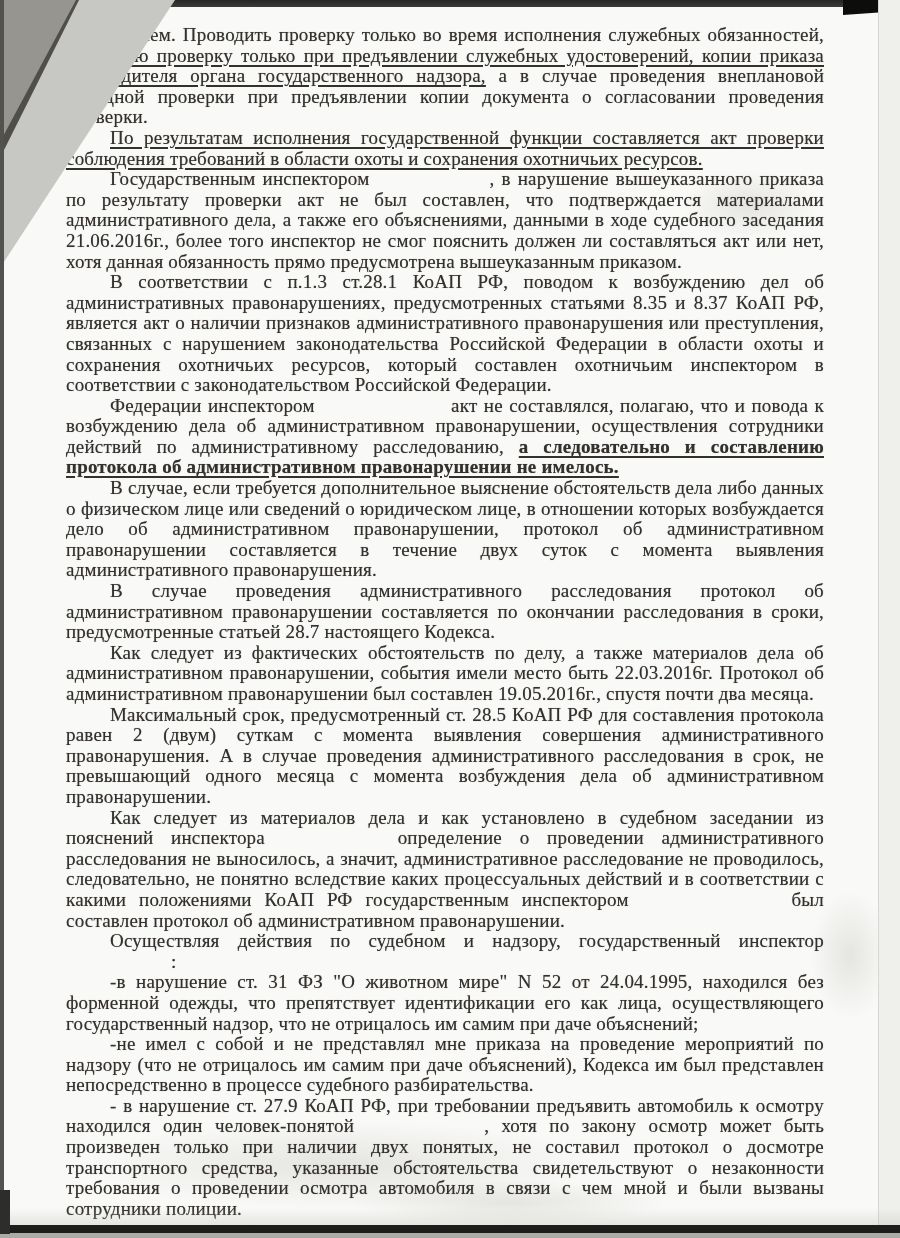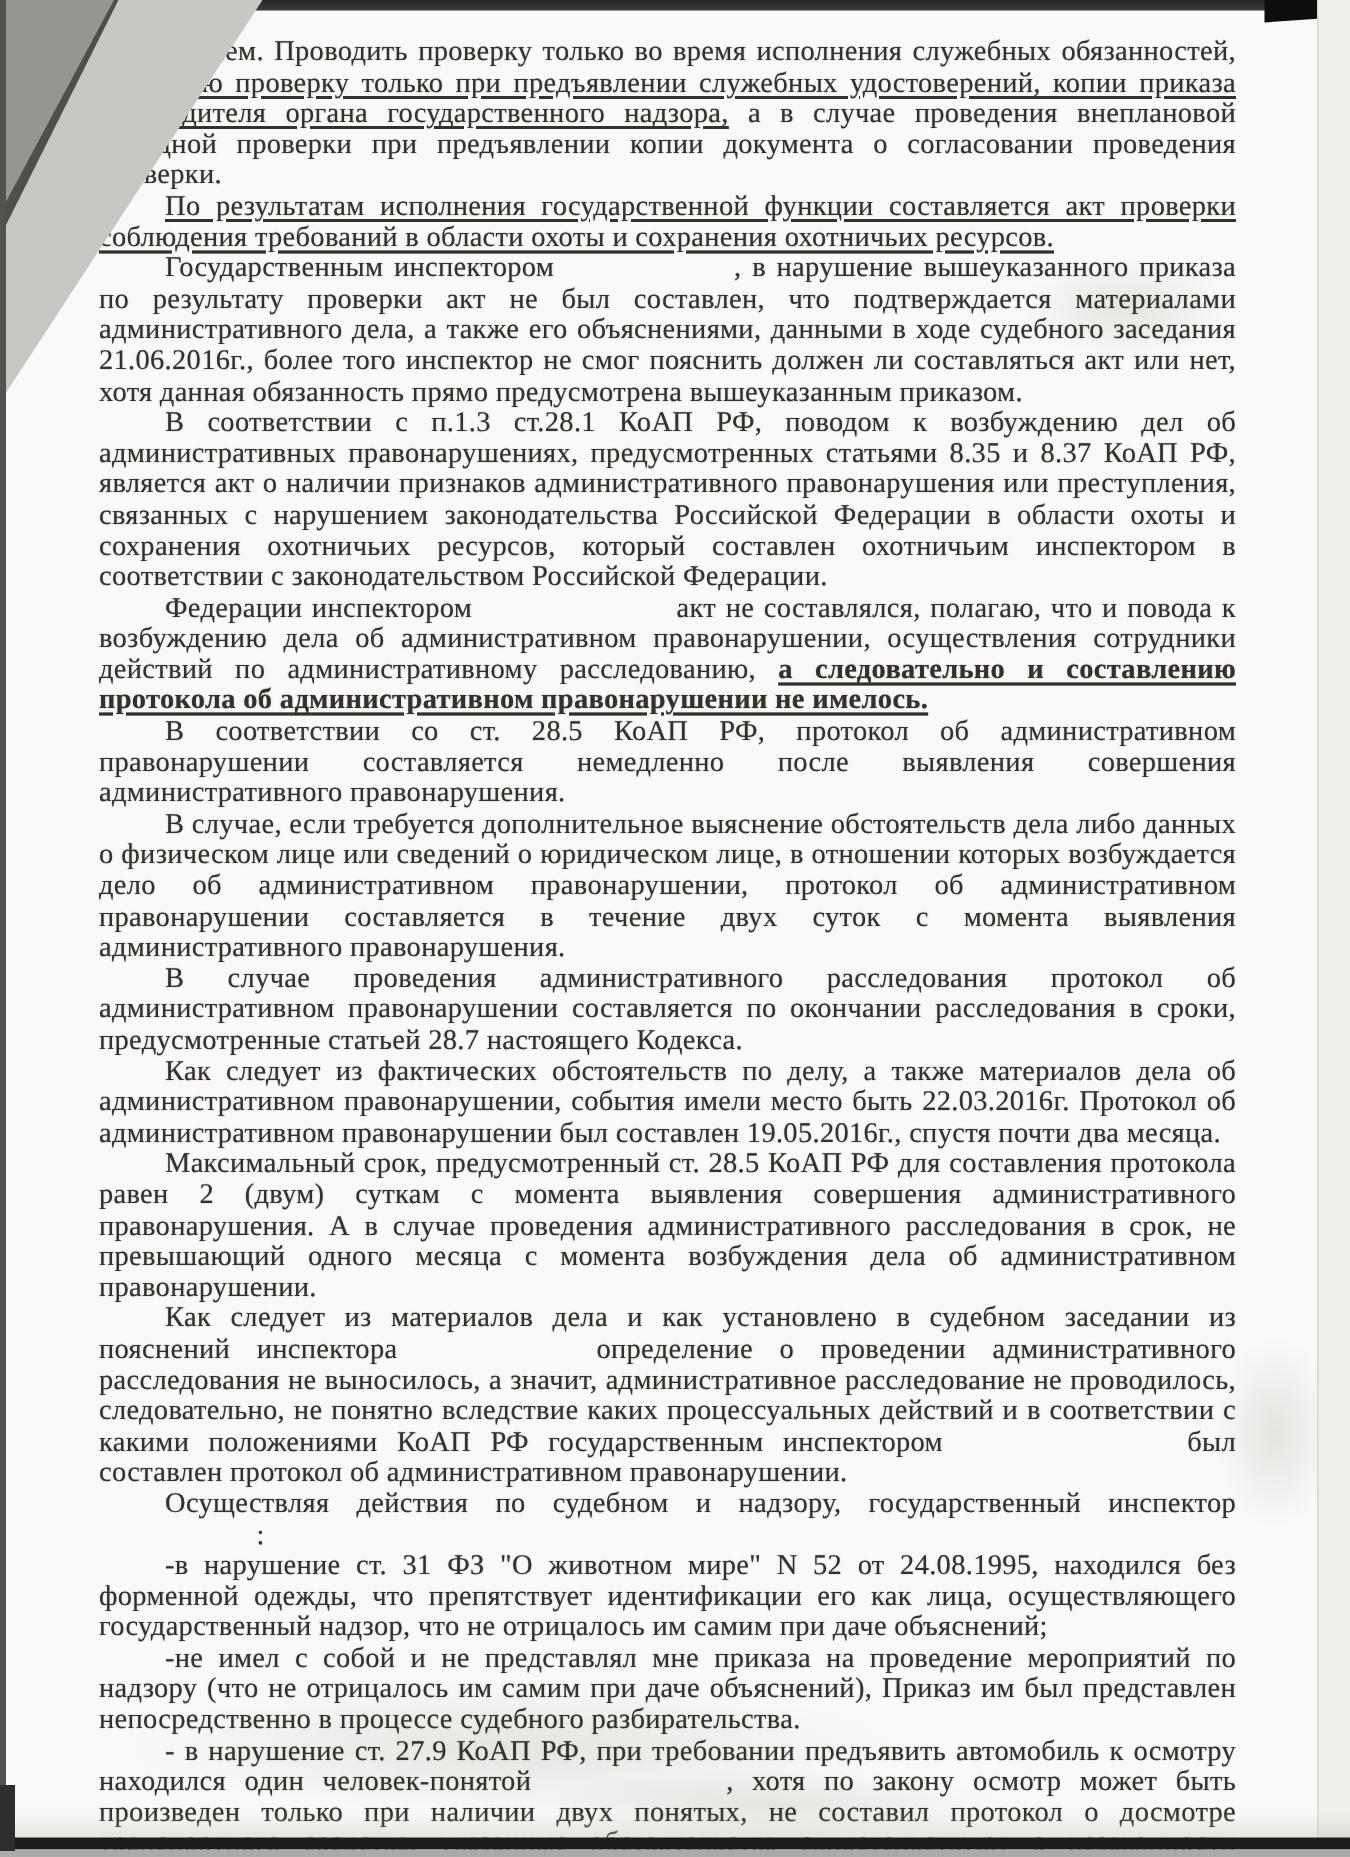--- a/index.html
+++ b/index.html
@@ -112,38 +112,37 @@
     <p class="p noind"><span>назначением. Проводить проверку только во время исполнения служебных обязанностей, </span><span class="u">выездную проверку только при предъявлении служебных удостоверений, копии приказа руководителя органа государственного надзора,</span><span> а в случае проведения внеплановой выездной проверки при предъявлении копии документа о согласовании проведения проверки.</span></p>
 
     <p class="p"><span class="u">По результатам исполнения государственной функции составляется акт проверки соблюдения требований в области охоты и сохранения охотничьих ресурсов.</span></p>
 
     <p class="p"><span>Государственным инспектором</span><span class="gap gap-120"></span><span>, в нарушение вышеуказанного приказа по результату проверки акт не был составлен, что подтверждается материалами административного дела, а также его объяснениями, данными в ходе судебного заседания 21.06.2016г., более того инспектор не смог пояснить должен ли составляться акт или нет, хотя данная обязанность прямо предусмотрена вышеуказанным приказом.</span></p>
 
     <p class="p"><span>В соответствии с п.1.3 ст.28.1 КоАП РФ, поводом к возбуждению дел об административных правонарушениях, предусмотренных статьями 8.35 и 8.37 КоАП РФ, является акт о наличии признаков административного правонарушения или преступления, связанных с нарушением законодательства Российской Федерации в области охоты и сохранения охотничьих ресурсов, который составлен охотничьим инспектором в соответствии с законодательством Российской Федерации.</span></p>
 
     <p class="p"><span>Федерации инспектором</span><span class="gap gap-130"></span><span> акт не составлялся, полагаю, что и повода к возбуждению дела об административном правонарушении, осуществления сотрудники действий по административному расследованию, </span><span class="bu">а следовательно и составлению протокола об административном правонарушении не имелось.</span></p>
 
-    <p class="p"><span>В соответствии со ст. 28.5 КоАП РФ, протокол об административном правонарушении составляется немедленно после выявления совершения административного правонарушения.</span></p>
 
     <p class="p"><span>В случае, если требуется дополнительное выяснение обстоятельств дела либо данных о физическом лице или сведений о юридическом лице, в отношении которых возбуждается дело об административном правонарушении, протокол об административном правонарушении составляется в течение двух суток с момента выявления административного правонарушения.</span></p>
 
     <p class="p"><span>В случае проведения административного расследования протокол об административном правонарушении составляется по окончании расследования в сроки, предусмотренные статьей 28.7 настоящего Кодекса.</span></p>
 
     <p class="p"><span>Как следует из фактических обстоятельств по делу, а также материалов дела об административном правонарушении, события имели место быть 22.03.2016г. Протокол об административном правонарушении был составлен 19.05.2016г., спустя почти два месяца.</span></p>
 
     <p class="p"><span>Максимальный срок, предусмотренный ст. 28.5 КоАП РФ для составления протокола равен 2 (двум) суткам с момента выявления совершения административного правонарушения. А в случае проведения административного расследования в срок, не превышающий одного месяца с момента возбуждения дела об административном правонарушении.</span></p>
 
     <p class="p"><span>Как следует из материалов дела и как установлено в судебном заседании из пояснений инспектора</span><span class="gap gap-115"></span><span> определение о проведении административного расследования не выносилось, а значит, административное расследование не проводилось, следовательно, не понятно вследствие каких процессуальных действий и в соответствии с какими положениями КоАП РФ государственным инспектором</span><span class="gap gap-150"></span><span> был составлен протокол об административном правонарушении.</span></p>
 
     <p class="p"><span>Осуществляя действия по судебном и надзору, государственный инспектор</span><span class="gap gap-105"></span><span>:</span></p>
 
-    <p class="p"><span>-в нарушение ст. 31 ФЗ "О животном мире" N 52 от 24.08.1995, находился без форменной одежды, что препятствует идентификации его как лица, осуществляющего государственный надзор, что не отрицалось им самим при даче объяснений;</span></p>
+    <p class="p"><span>-в нарушение ст. 31 ФЗ "О животном мире" N 52 от 24.04.1995, находился без форменной одежды, что препятствует идентификации его как лица, осуществляющего государственный надзор, что не отрицалось им самим при даче объяснений;</span></p>
 
 
-    <p class="p"><span>-не имел с собой и не представлял мне приказа на проведение мероприятий по надзору (что не отрицалось им самим при даче объяснений), Приказ им был представлен непосредственно в процессе судебного разбирательства.</span></p>
+    <p class="p"><span>-не имел с собой и не представлял мне приказа на проведение мероприятий по надзору (что не отрицалось им самим при даче объяснений), Кодекса им был представлен непосредственно в процессе судебного разбирательства.</span></p>
 
     <p class="p"><span>- в нарушение ст. 27.9 КоАП РФ, при требовании предъявить автомобиль к осмотру находился один человек-понятой</span><span class="gap gap-130"></span><span>, хотя по закону осмотр может быть произведен только при наличии двух понятых, не составил протокол о досмотре транспортного средства, указанные обстоятельства свидетельствуют о незаконности требования о проведении осмотра автомобиля в связи с чем мной и были вызваны сотрудники полиции.</span></p>
   </div>
 
   <div class="top-bar"></div>
   <div class="notch-tr"></div>
   <div class="corner-light"></div>
   <div class="corner-edge-line"></div>
   <div class="corner-dark"></div>
   <div class="left-strip"></div>

